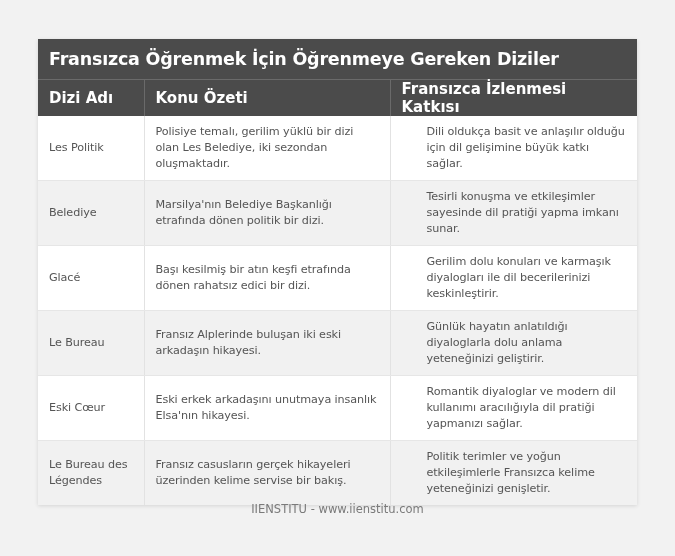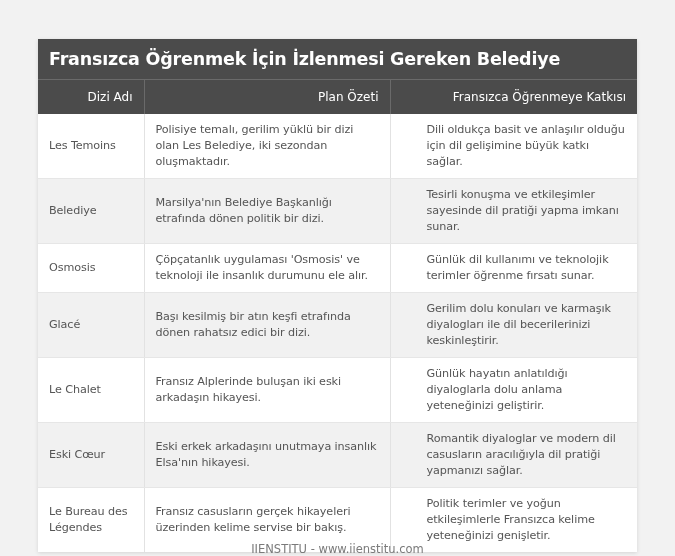--- a/index.html
+++ b/index.html
@@ -39,23 +39,23 @@
     width: 100%;
     border-collapse: collapse;
     table-layout: fixed;
   }
   col.c1 { width: 106px; }
   col.c2 { width: 246px; }
   col.c3 { width: 247px; }
   thead th {
     background: #4b4b4b;
     color: #ffffff;
-    font-size: 12px;
-    font-weight: normal;
-    text-align: right;
+    font-size: 15px;
+    font-weight: bold;
+    text-align: left;
     height: 34px;
     padding: 0 11px;
     border-right: 1px solid #6a6a6a;
     box-sizing: border-box;
   }
   thead th:last-child { border-right: none; }
   tbody td {
     font-size: 11.2px;
     color: #555555;
     line-height: 16px;
@@ -69,71 +69,65 @@
   tbody tr:nth-child(even) td { background: #f1f1f1; }
   tbody tr:last-child td { border-bottom: none; }
   .footer {
     position: absolute;
     left: 0;
     width: 675px;
     top: 502px;
     text-align: center;
     font-size: 11.5px;
     color: #7a7a7a;
-    margin-top: 40px;
   }
 </style>
 </head>
 <body>
 
 <div class="table-card">
-  <div class="title-bar">Fransızca Öğrenmek İçin İzlenmesi Gereken Belediye</div>
+  <div class="title-bar">Fransızca Öğrenmek İçin Öğrenmeye Gereken Diziler</div>
   <table>
     <colgroup>
       <col class="c1">
         <col class="c2">
         <col class="c3">
     </colgroup>
     <thead>
       <tr>
         <th>Dizi Adı</th>
-        <th>Plan Özeti</th>
-        <th>Fransızca Öğrenmeye Katkısı</th>
+        <th>Konu Özeti</th>
+        <th>Fransızca İzlenmesi Katkısı</th>
       </tr>
     </thead>
     <tbody>
       <tr style="height:48px">
-        <td>Les Temoins</td>
+        <td>Les Politik</td>
         <td>Polisiye temalı, gerilim yüklü bir dizi olan Les Belediye, iki sezondan oluşmaktadır.</td>
         <td>Dili oldukça basit ve anlaşılır olduğu için dil gelişimine büyük katkı sağlar.</td>
       </tr>
       <tr style="height:50px">
         <td>Belediye</td>
         <td>Marsilya'nın Belediye Başkanlığı etrafında dönen politik bir dizi.</td>
         <td>Tesirli konuşma ve etkileşimler sayesinde dil pratiği yapma imkanı sunar.</td>
       </tr>
-      <tr style="height:48px">
-        <td>Osmosis</td>
-        <td>Çöpçatanlık uygulaması 'Osmosis' ve teknoloji ile insanlık durumunu ele alır.</td>
-        <td>Günlük dil kullanımı ve teknolojik terimler öğrenme fırsatı sunar.</td>
-      </tr>
       <tr style="height:64px">
         <td>Glacé</td>
         <td>Başı kesilmiş bir atın keşfi etrafında dönen rahatsız edici bir dizi.</td>
         <td>Gerilim dolu konuları ve karmaşık diyalogları ile dil becerilerinizi keskinleştirir.</td>
       </tr>
       <tr style="height:48px">
-        <td>Le Chalet</td>
+        <td>Le Bureau</td>
         <td>Fransız Alplerinde buluşan iki eski arkadaşın hikayesi.</td>
         <td>Günlük hayatın anlatıldığı diyaloglarla dolu anlama yeteneğinizi geliştirir.</td>
       </tr>
       <tr style="height:64px">
         <td>Eski Cœur</td>
         <td>Eski erkek arkadaşını unutmaya insanlık Elsa'nın hikayesi.</td>
-        <td>Romantik diyaloglar ve modern dil casusların aracılığıyla dil pratiği yapmanızı sağlar.</td>
+        <td>Romantik diyaloglar ve modern dil kullanımı aracılığıyla dil pratiği yapmanızı sağlar.</td>
       </tr>
       <tr style="height:49px">
         <td>Le Bureau des Légendes</td>
         <td>Fransız casusların gerçek hikayeleri üzerinden kelime servise bir bakış.</td>
         <td>Politik terimler ve yoğun etkileşimlerle Fransızca kelime yeteneğinizi genişletir.</td>
       </tr>
     </tbody>
   </table>
 </div>
 

